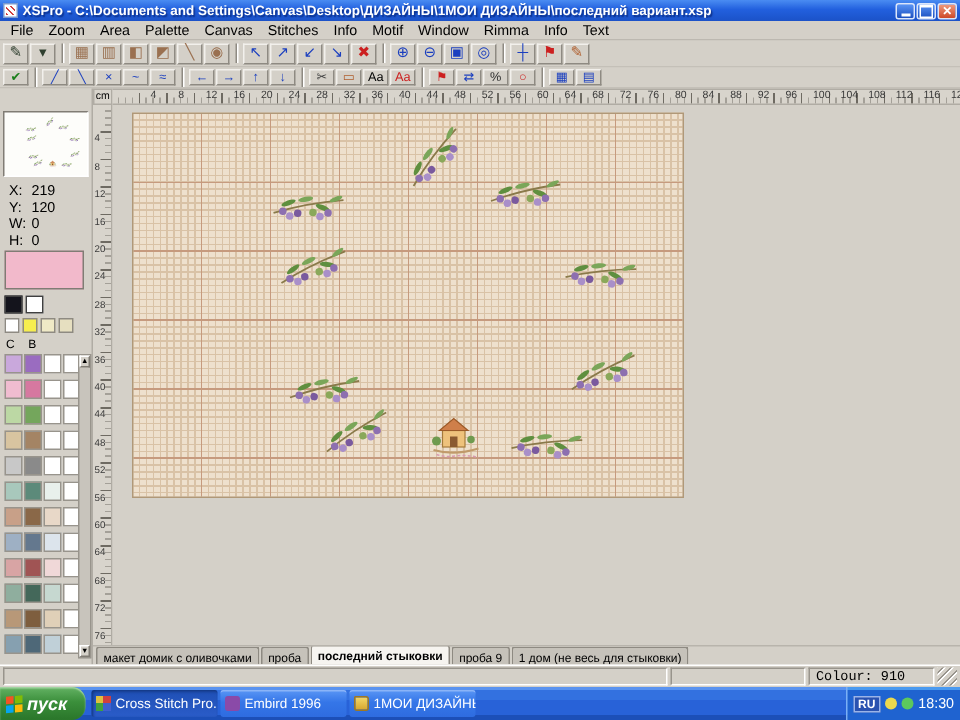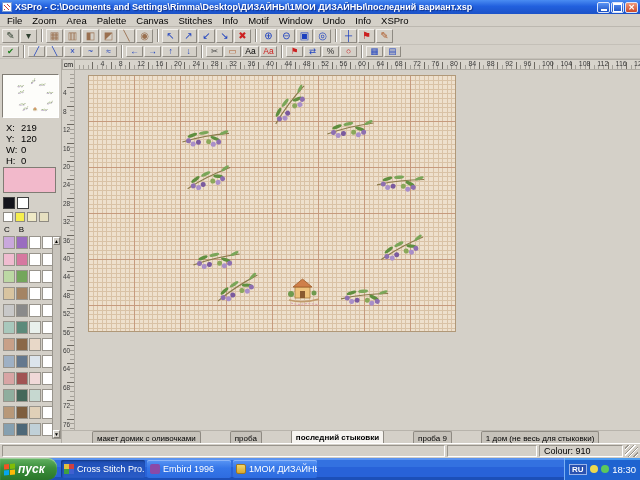--- a/index.html
+++ b/index.html
@@ -77,28 +77,28 @@
 
   
   #canvas-area { position:absolute; left:75px; top:70px; right:0; bottom:50px; background:#d4d0c8; overflow:hidden; }
   #grid { position:absolute; border:1px solid #b09878; }
   #pattern-svg { position:absolute; overflow:visible; }
 
   
   #tab-bar { position:absolute; left:62px; right:0; bottom:37px; height:13px; background:#d4d0c8;
     display:flex; align-items:flex-end; overflow:hidden; border-top:1px solid #b8b4ac; padding-left:2px; }
   .tab { font-size:8px; line-height:10px; padding:2px 4px 0 4px; height:12px; white-space:nowrap;
-    background:#c6c2ba; border:1px solid #8e8a82; border-bottom:none; border-radius:2px 2px 0 0; margin-right:1px;margin-left:28px; }
+    background:#c6c2ba; border:1px solid #8e8a82; border-bottom:none; border-radius:2px 2px 0 0; margin-right:1px; }
   .tab.active { background:#f6f4f0; font-weight:bold; height:13px; }
 
   
   #status-bar { position:absolute; left:0; right:0; bottom:22px; height:15px; background:#d4d0c8;
     border-top:1px solid #fff; display:flex; gap:2px; padding:1px 2px; align-items:center; }
   .sb-panel { height:12px; border:1px solid; border-color:#98948c #fff #fff #98948c; font-size:9px;
-    display:flex; align-items:center; padding:0 4px; }
+    display:flex; align-items:center; padding:0 4px;font-family:Liberation Mono, monospace; }
   #sb-main { flex:1; }
   #sb-extra { width:90px; }
   #sb-colour { width:84px; }
   #sb-grip { width:13px; height:12px; border:none;
     background:repeating-linear-gradient(135deg,transparent 0 2px,#98948c 2px 3px,#fff 3px 4px); }
 
   
   #taskbar { position:absolute; left:0; right:0; bottom:0; height:22px;
     background:linear-gradient(180deg,#5a93f0 0 2px,#3371e0 2px 9px,#2862d8 9px 19px,#1c4fb8 19px 22px); }
   #start-btn { position:absolute; left:0; top:0; height:22px; width:57px; border-radius:0 9px 9px 0;
@@ -149,41 +149,41 @@
         <rect x="13" y="15" width="5" height="7" fill="#8a5a30"></rect>
         <circle cx="4" cy="18" r="3" fill="#6f9a4f"></circle>
         <circle cx="27" cy="17" r="2.5" fill="#6f9a4f"></circle>
         <path d="M4,27 q6,2 12,1 q8,-1 16,1" stroke="#d89ab0" stroke-width="1" fill="none" stroke-dasharray="2 1.5"></path>
       </g>
     </defs>
   </svg>
 
   <div class="titlebar">
     <div class="app-icon"></div>
-    <div class="title-text">XSPro - C:\Documents and Settings\Rimma\Desktop\ДИЗАЙНЫ\1МОИ ДИЗАЙНЫ\последний вариант.xsp</div>
+    <div class="title-text">XSPro - C:\Documents and Settings\Canvas\Desktop\ДИЗАЙНЫ\1МОИ ДИЗАЙНЫ\последний вариант.xsp</div>
     <div class="tb-controls">
       <div class="ctrl min"></div>
       <div class="ctrl max"></div>
       <div class="ctrl close">✕</div>
     </div>
   </div>
 
   <div id="menu-bar">
       <div class="menu-item">File</div>
       <div class="menu-item">Zoom</div>
       <div class="menu-item">Area</div>
       <div class="menu-item">Palette</div>
       <div class="menu-item">Canvas</div>
       <div class="menu-item">Stitches</div>
       <div class="menu-item">Info</div>
       <div class="menu-item">Motif</div>
       <div class="menu-item">Window</div>
-      <div class="menu-item">Undo</div>
+      <div class="menu-item">Rimma</div>
       <div class="menu-item">Info</div>
-      <div class="menu-item">XSPro</div>
+      <div class="menu-item">Text</div>
     </div>
   <div id="toolbar-1" class="toolbar">
       <div class="tb-btn" style="color: rgb(48, 64, 48);">✎</div>
       <div class="tb-btn" style="color: rgb(48, 64, 48);">▾</div>
       <div class="tb-sep"></div>
       <div class="tb-btn" style="color: rgb(154, 112, 80);">▦</div>
       <div class="tb-btn" style="color: rgb(154, 112, 80);">▥</div>
       <div class="tb-btn" style="color: rgb(154, 112, 80);">◧</div>
       <div class="tb-btn" style="color: rgb(154, 112, 80);">◩</div>
       <div class="tb-btn" style="color: rgb(154, 112, 80);">╲</div>

